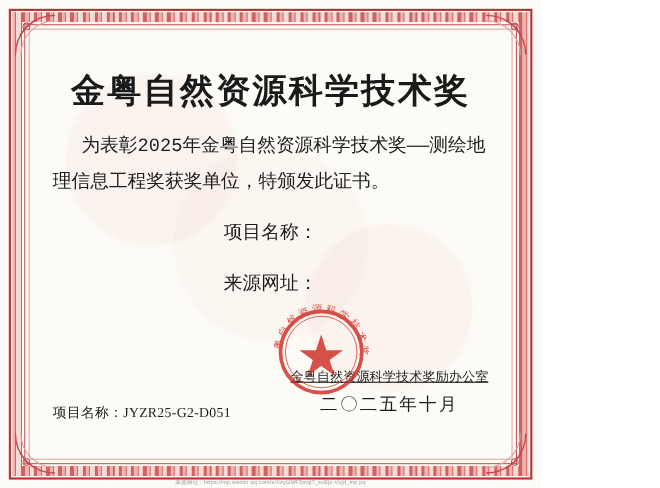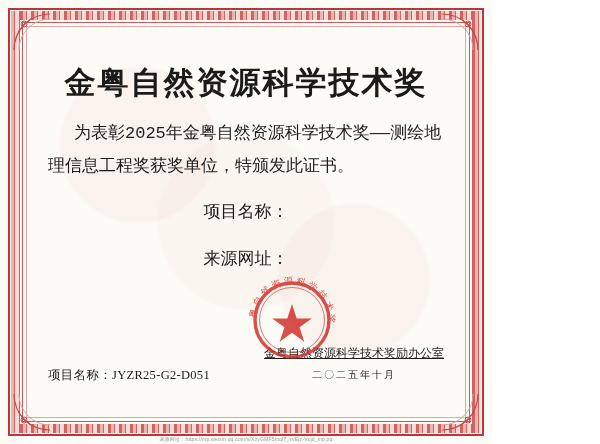--- a/index.html
+++ b/index.html
@@ -162,21 +162,21 @@
     font-size: 12.5px;
     color: #1c1c1c;
   }
   .cert-no { white-space: nowrap; letter-spacing: .3px; }
   .signature {
     text-align: center;
     line-height: 1.9;
     white-space: nowrap;
   }
   .sign-org { font-size: 12px; text-decoration: underline; }
-  .sign-date { font-size: 10px; letter-spacing: 2px; }
+  .sign-date { font-size: 16px; letter-spacing: 2px; }
 
   
   .seal {
     position: absolute;
     right: 110px;
     bottom: 42px;
     width: 96px;
     height: 96px;
     pointer-events: none;
     opacity: .82;

